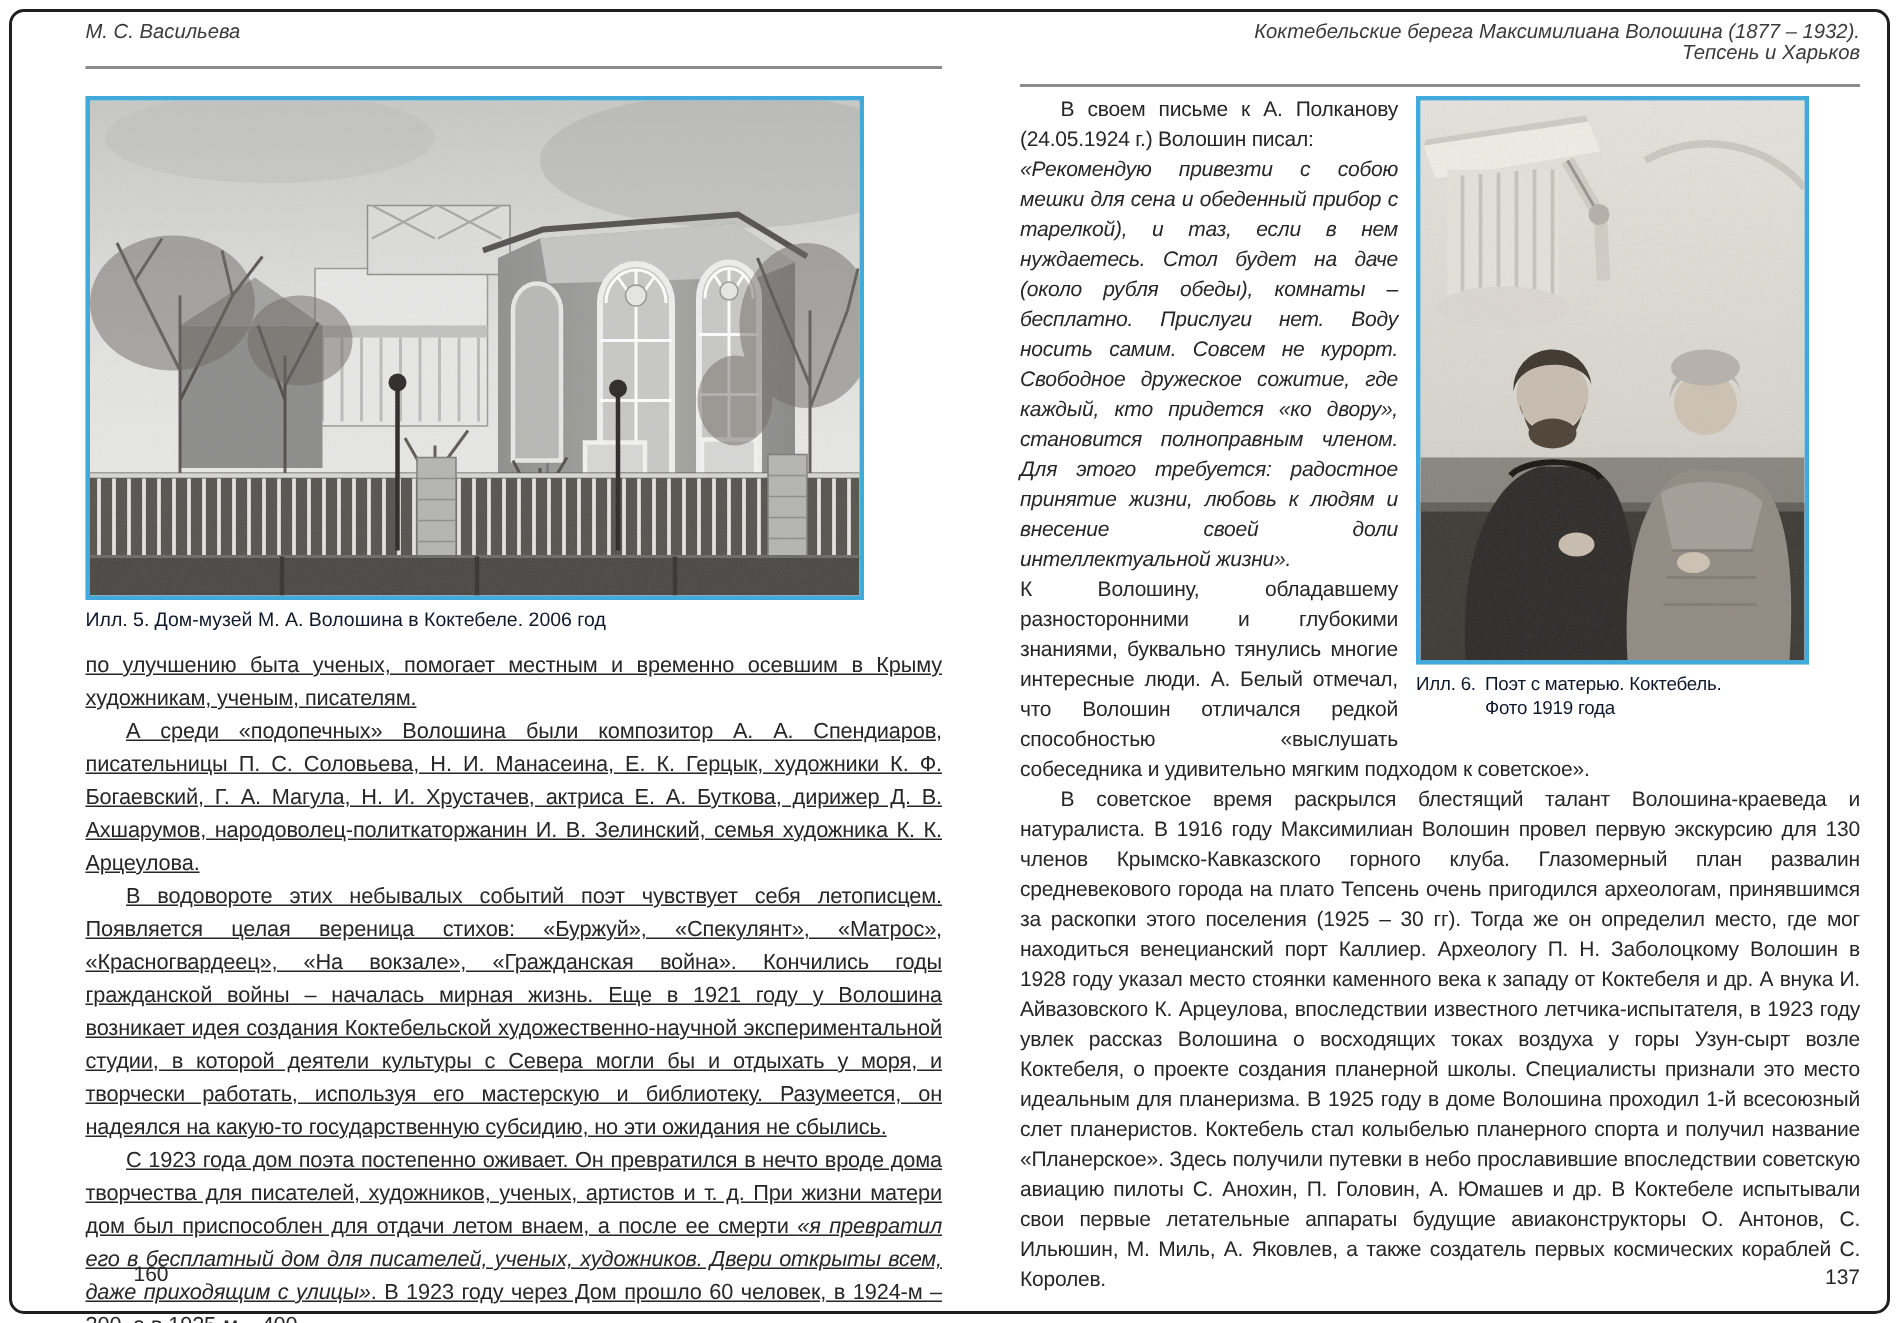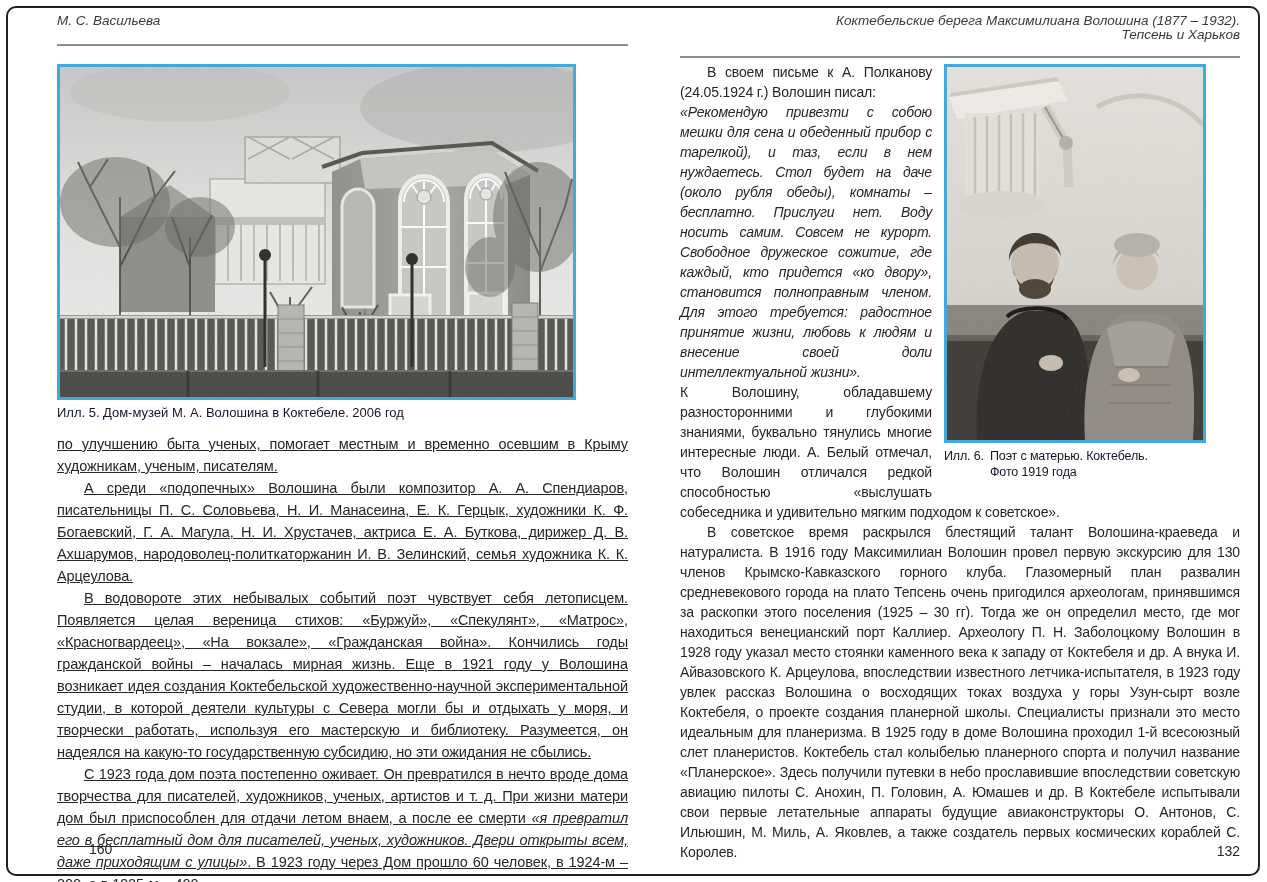--- a/index.html
+++ b/index.html
@@ -215,14 +215,14 @@
           </span>
         </div>
       </div>
 
       <p class="indent">В своем письме к А. Полканову (24.05.1924 г.) Волошин писал:</p>
       <p class="quote">«Рекомендую привезти с собою мешки для сена и обеденный прибор с тарелкой), и таз, если в нем нуждаетесь. Стол будет на даче (около рубля обеды), комнаты – бесплатно. Прислуги нет. Воду носить самим. Совсем не курорт. Свободное дружеское сожитие, где каждый, кто придется «ко двору», становится полноправным членом. Для этого требуется: радостное принятие жизни, любовь к людям и внесение своей доли интеллектуальной жизни».</p>
       <p>К Волошину, обладавшему разносторонними и глубокими знаниями, буквально тянулись многие интересные люди. А. Белый отмечал, что Волошин отличался редкой способностью «выслушать собеседника и удивительно мягким подходом к советское».</p>
       <p class="indent">В советское время раскрылся блестящий талант Волошина-краеведа и натуралиста. В 1916 году Максимилиан Волошин провел первую экскурсию для 130 членов Крымско-Кавказского горного клуба. Глазомерный план развалин средневекового города на плато Тепсень очень пригодился археологам, принявшимся за раскопки этого поселения (1925 – 30 гг). Тогда же он определил место, где мог находиться венецианский порт Каллиер. Археологу П. Н. Заболоцкому Волошин в 1928 году указал место стоянки каменного века к западу от Коктебеля и др. А внука И. Айвазовского К. Арцеулова, впоследствии известного летчика-испытателя, в 1923 году увлек рассказ Волошина о восходящих токах воздуха у горы Узун-сырт возле Коктебеля, о проекте создания планерной школы. Специалисты признали это место идеальным для планеризма. В 1925 году в доме Волошина проходил 1-й всесоюзный слет планеристов. Коктебель стал колыбелью планерного спорта и получил название «Планерское». Здесь получили путевки в небо прославившие впоследствии советскую авиацию пилоты С. Анохин, П. Головин, А. Юмашев и др. В Коктебеле испытывали свои первые летательные аппараты будущие авиаконструкторы О. Антонов, С. Ильюшин, М. Миль, А. Яковлев, а также создатель первых космических кораблей С. Королев.</p>
     </div>
   </div>
-  <div class="pagenum pagenum-right">132</div>
+  <div class="pagenum pagenum-right">137</div>
 </div>
 
 </body></html>

